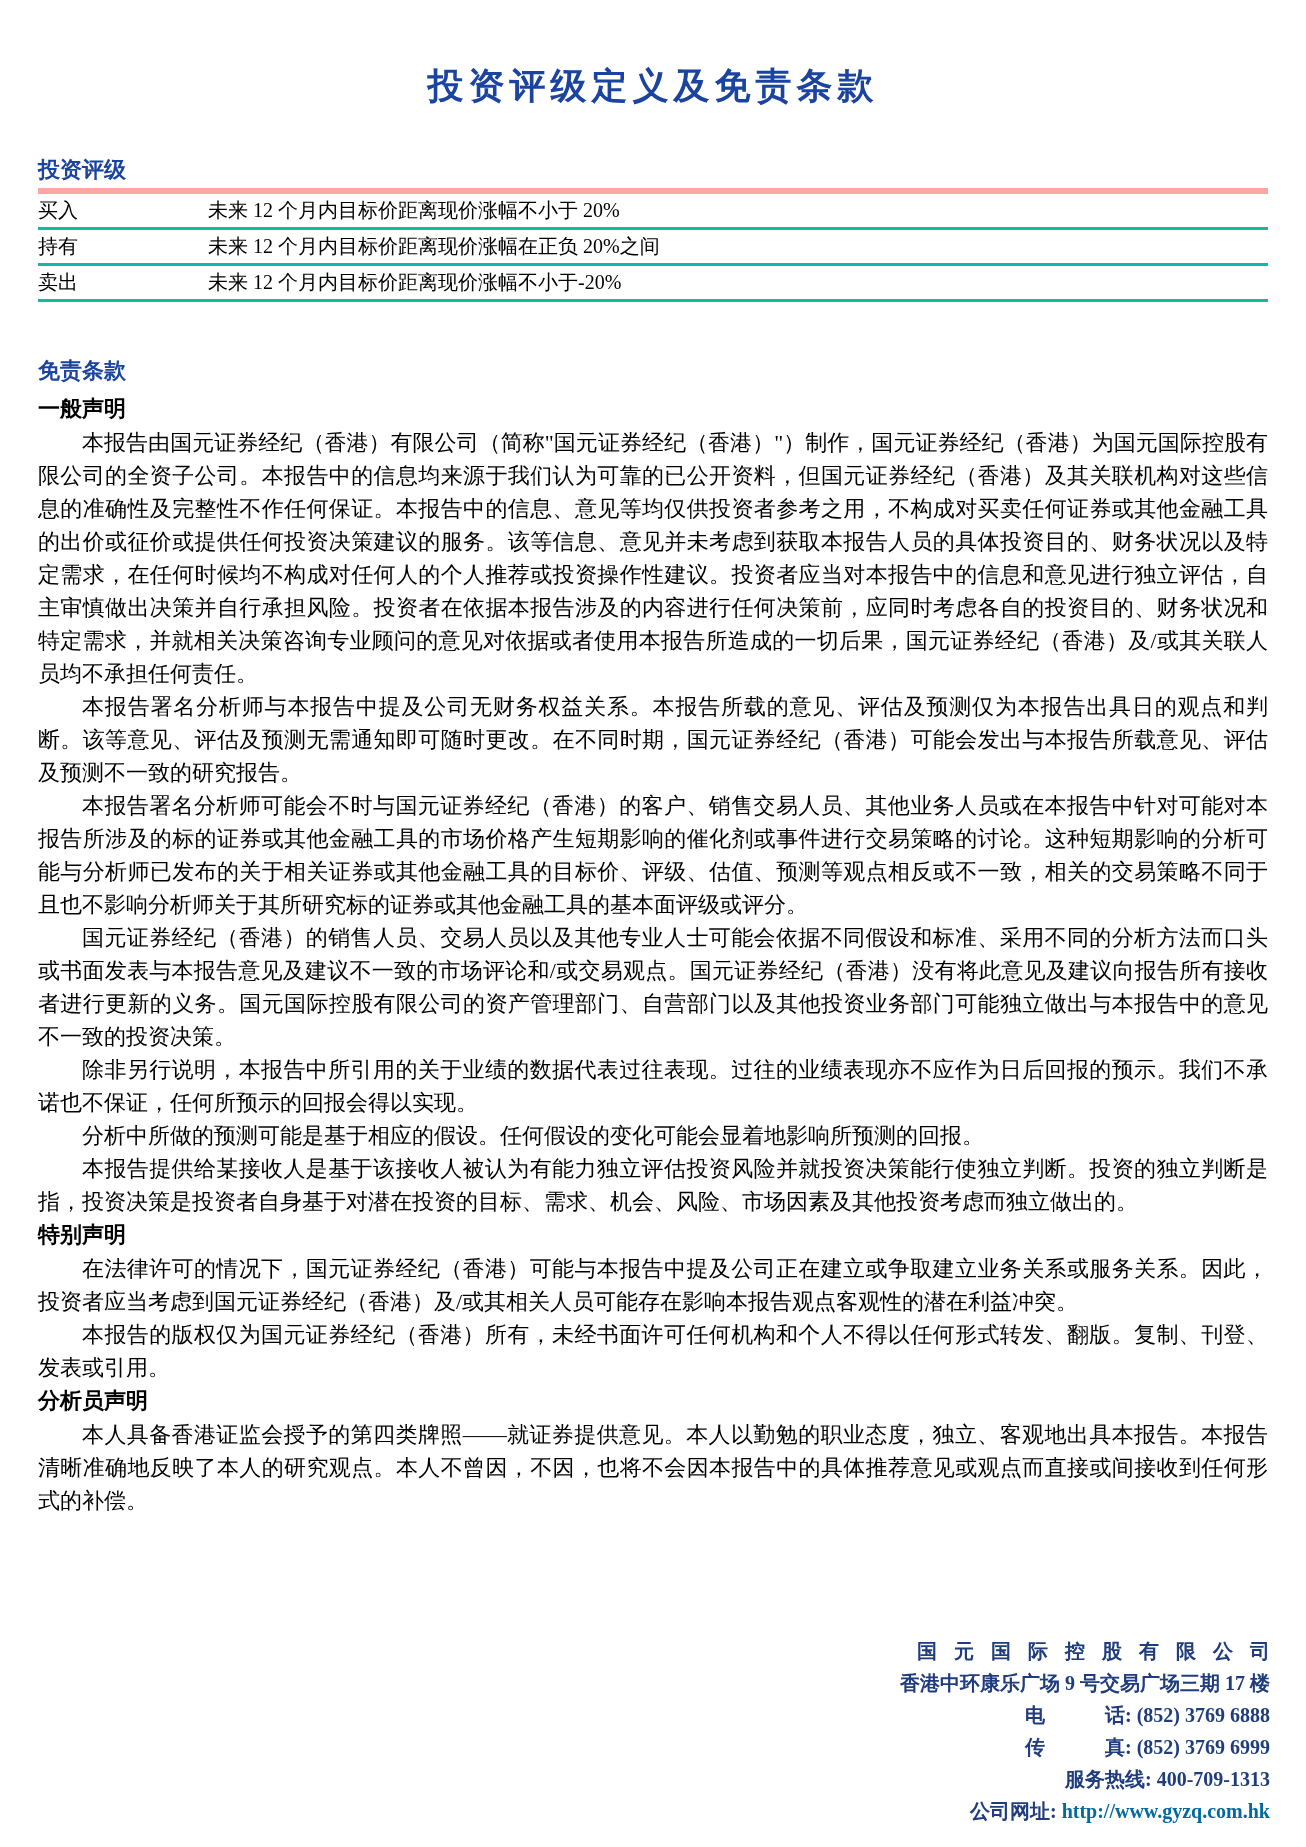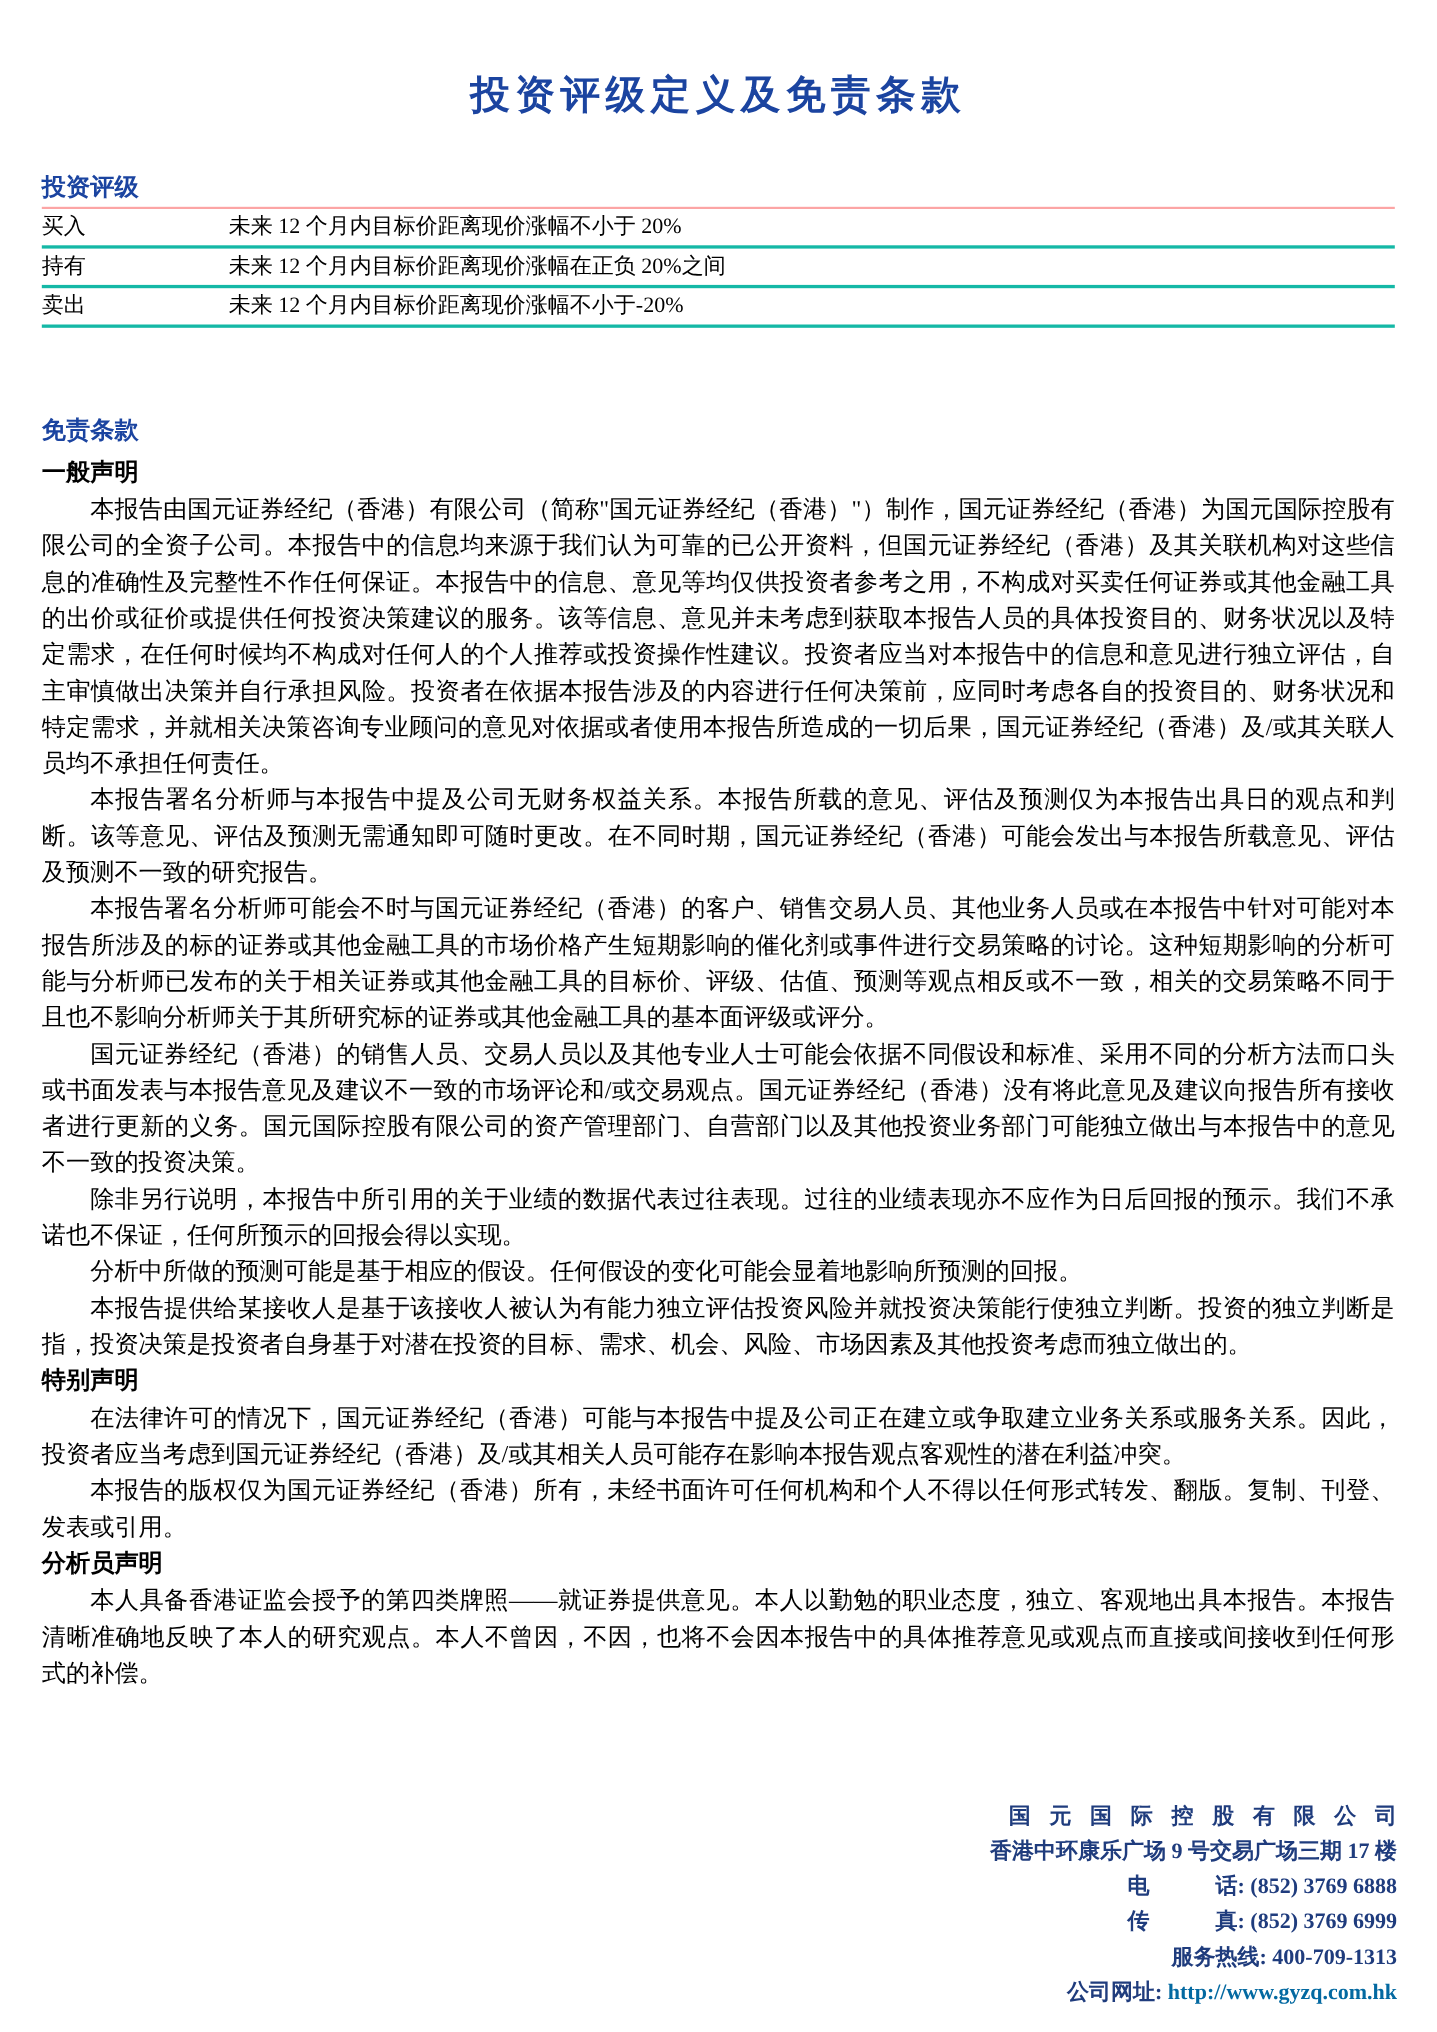--- a/index.html
+++ b/index.html
@@ -22,39 +22,39 @@
     font-weight: bold;
     letter-spacing: 5px;
     color: #1b44a0;
   }
   .rating-section-title {
     color: #1b44a0;
     font-size: 22px;
     font-weight: bold;
     line-height: 26px;
     padding-bottom: 5px;
-    border-bottom: 2px solid #fca5a5;
+    border-bottom: 6px solid #fca5a5;
   }
   .rating-table { width: 100%; }
   .rating-row {
     display: flex;
     align-items: baseline;
     border-bottom: 3px solid #14b8a6;
     padding: 4px 0 5px 0;
     font-size: 20px;
     line-height: 24px;
   }
   .rating-label { flex: none; width: 170px; }
   .rating-desc { flex: 1; }
   .disclaimer-section-title {
     color: #1b44a0;
     font-size: 22px;
     font-weight: bold;
     line-height: 30px;
-    margin: 78px 0 6px 0;
+    margin: 54px 0 6px 0;
   }
   .sub-heading {
     font-size: 22px;
     font-weight: bold;
     line-height: 34px;
     margin: 0;
   }
   .para {
     margin: 0;
     font-size: 22px;

